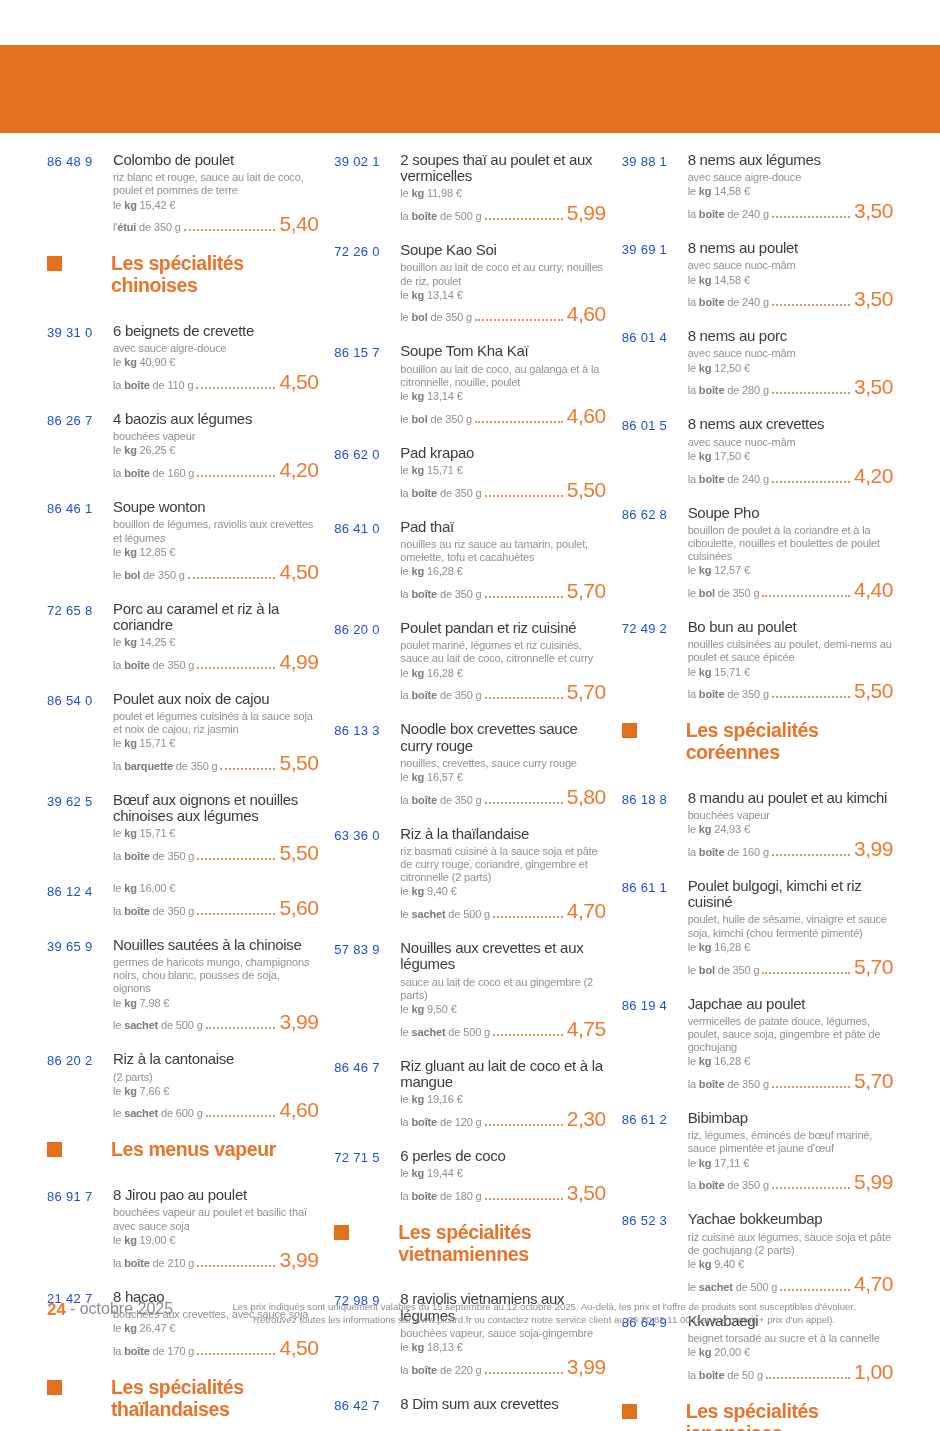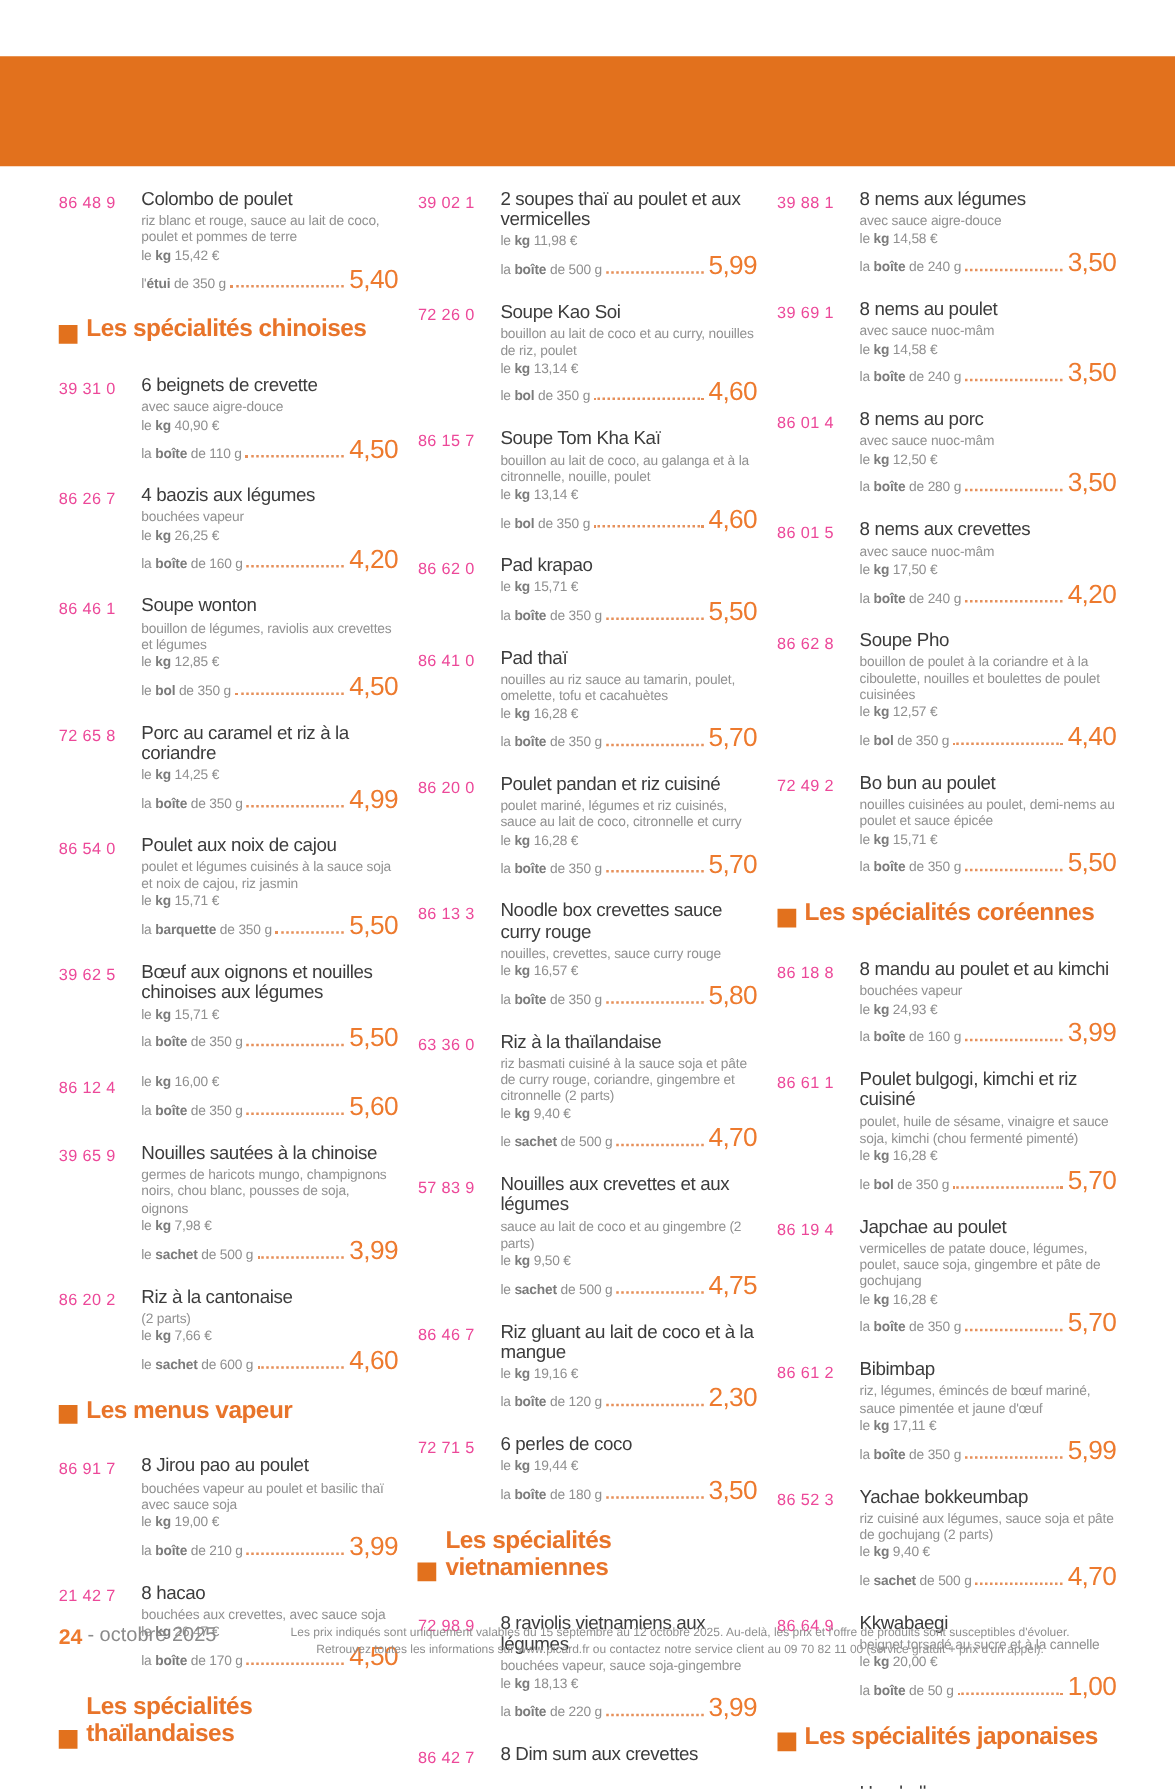--- a/index.html
+++ b/index.html
@@ -4,29 +4,29 @@
 <style>
   html,body{margin:0;padding:0;}
   body{
     width:940px;height:1431px;position:relative;background:#ffffff;
     font-family:"Liberation Sans",sans-serif;color:#3f3f3f;overflow:hidden;
   }
   .band{position:absolute;top:45px;left:0;width:940px;height:88px;background:#e2711d;}
   .content{position:absolute;top:152px;left:47px;width:846px;display:flex;gap:16px;}
   .col{flex:1 1 0;min-width:0;}
   .product{display:grid;grid-template-columns:66px 1fr;margin-bottom:17px;}
-  .code{font-size:13px;color:#ec4899;letter-spacing:.3px;padding-top:2px;}
+  .code{font-size:13px;color:#1d4ed8;letter-spacing:.3px;padding-top:2px;}
   .ptitle{font-size:15px;letter-spacing:-0.3px;color:#3c3c3c;line-height:1.08;margin:0 0 3px 0;font-weight:400;}
   .pdesc{font-size:11px;letter-spacing:-0.15px;color:#919191;line-height:1.2;margin:0 0 1px 0;}
   .kgline,.unittxt{font-size:11px;letter-spacing:-0.15px;color:#8f8f8f;line-height:1.25;}
   .kgline b,.unittxt b{font-weight:700;color:#7b7b7b;}
   .priceline{display:flex;align-items:baseline;}
   .dots{flex:1;border-bottom:2px dotted #e6905a;margin:0 4px 3px 3px;min-width:12px;}
   .price{font-size:21px;color:#ed7a2e;letter-spacing:-0.5px;white-space:nowrap;}
-  .section{display:flex;align-items:flex-end;margin:12px 0 26px 0;}
+  .section{display:flex;align-items:flex-start;margin:12px 0 26px 0;gap:42px;}
   .sq{width:15px;height:15px;background:#e2711d;flex:none;margin:3px 7px 0 0;}
   .stitle{font-size:19.5px;font-weight:700;letter-spacing:-0.4px;color:#e8742a;line-height:1.12;white-space:pre-line;}
   .footer{position:absolute;left:47px;top:1300px;width:846px;display:flex;align-items:flex-start;}
   .pagenum{font-size:17px;font-weight:700;color:#ed7a2e;white-space:nowrap;}
   .pagemonth{font-size:16px;font-weight:400;color:#8a8a8a;white-space:nowrap;margin-left:4px;}
   .legal{font-size:9.6px;color:#8f8f8f;line-height:1.4;margin-left:22px;text-align:center;flex:1;}
 </style>
 </head>
 <body>
 

